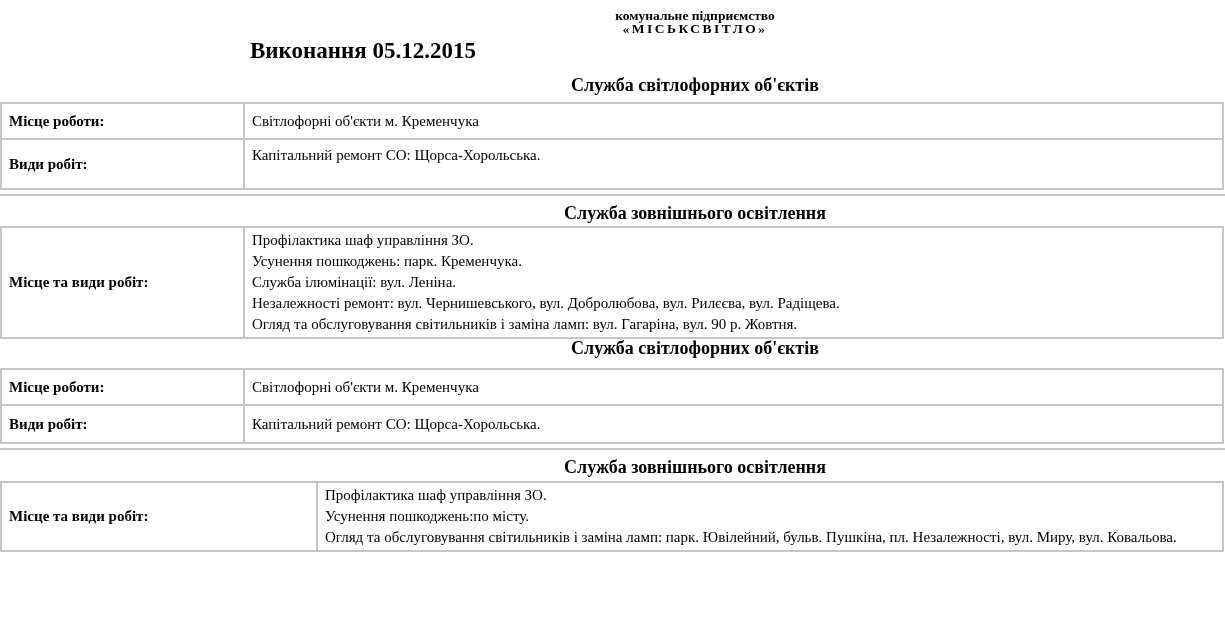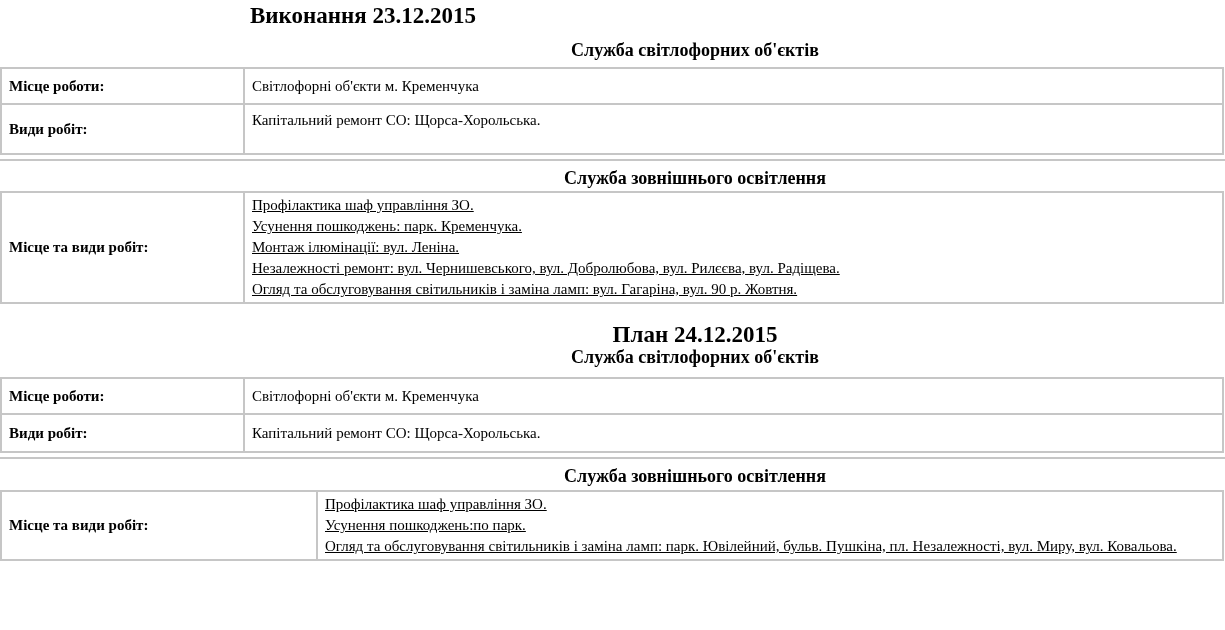--- a/index.html
+++ b/index.html
@@ -29,31 +29,35 @@
   td.label{font-weight:bold;white-space:nowrap;}
   .t1{margin-top:8px;}
   .t1 tr.r1{height:36px;} .t1 tr.r2{height:50px;}
   .t1 tr.r2 td.value{vertical-align:top;padding-top:7px;}
   .t2{margin-top:4px;}
   .t2 td{padding-top:3px;padding-bottom:3px;}
   .t3{margin-top:11px;}
   .t3 tr.r1{height:36px;} .t3 tr.r2{height:38px;}
   .t4{margin-top:5px;}
   .t4 td{padding-top:5px;padding-bottom:5px;}
-  .line{line-height:21px;white-space:nowrap;text-decoration:underline;}
+  .line{line-height:21px;white-space:nowrap;}
   col.c-label{width:243px;}
   col.c-label-wide{width:316px;}
 </style>
 </head>
 <body>
 
 <div class="page">
 
+  <div class="company centered">
+    <div>комунальне підприємство</div>
+    <div class="name">«МІСЬКСВІТЛО»</div>
+  </div>
 
-  <div class="doc-title exec-title">Виконання 23.12.2015</div>
+  <div class="doc-title exec-title">Виконання 05.12.2015</div>
 
   <div class="service-heading centered h-traffic-1">Служба світлофорних об'єктів</div>
 
   <table class="work t1">
     <colgroup>
         <col class="c-label">
         <col>
       </colgroup>
     <tbody>
         <tr class="r1">
@@ -75,29 +79,28 @@
     <colgroup>
         <col class="c-label">
         <col>
       </colgroup>
     <tbody>
         <tr>
       <td class="label">Місце та види робіт:</td>
       <td class="value">
         <div class="line">Профілактика шаф управління ЗО.</div>
         <div class="line">Усунення пошкоджень: парк. Кременчука.</div>
-        <div class="line">Монтаж ілюмінації: вул. Леніна.</div>
+        <div class="line">Служба ілюмінації: вул. Леніна.</div>
         <div class="line">Незалежності ремонт: вул. Чернишевського, вул. Добролюбова, вул. Рилєєва, вул. Радіщева.</div>
         <div class="line">Огляд та обслуговування світильників і заміна ламп: вул. Гагаріна, вул. 90 р. Жовтня.</div>
       </td>
     </tr>
   </tbody>
     </table>
 
-  <div class="doc-title centered plan-title">План 24.12.2015</div>
 
   <div class="service-heading centered h-traffic-2">Служба світлофорних об'єктів</div>
 
   <table class="work t3">
     <colgroup>
         <col class="c-label">
         <col>
       </colgroup>
     <tbody>
         <tr class="r1">
@@ -118,20 +121,20 @@
   <table class="work t4">
     <colgroup>
         <col class="c-label-wide">
         <col>
       </colgroup>
     <tbody>
         <tr>
       <td class="label">Місце та види робіт:</td>
       <td class="value">
         <div class="line">Профілактика шаф управління ЗО.</div>
-        <div class="line">Усунення пошкоджень:по парк.</div>
+        <div class="line">Усунення пошкоджень:по місту.</div>
         <div class="line">Огляд та обслуговування світильників і заміна ламп: парк. Ювілейний, бульв. Пушкіна, пл. Незалежності, вул. Миру, вул. Ковальова.</div>
       </td>
     </tr>
   </tbody>
     </table>
 
 </div>
 
 </body></html>

